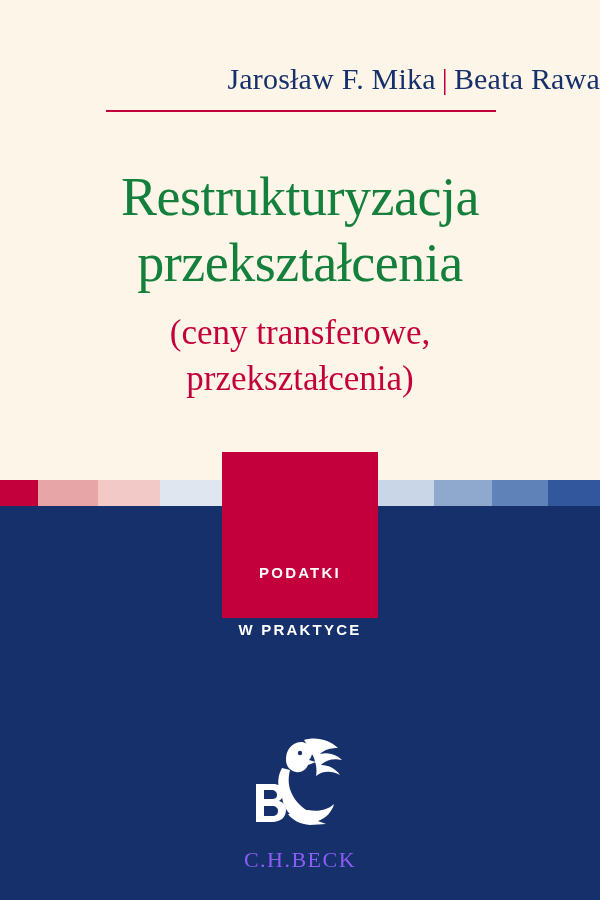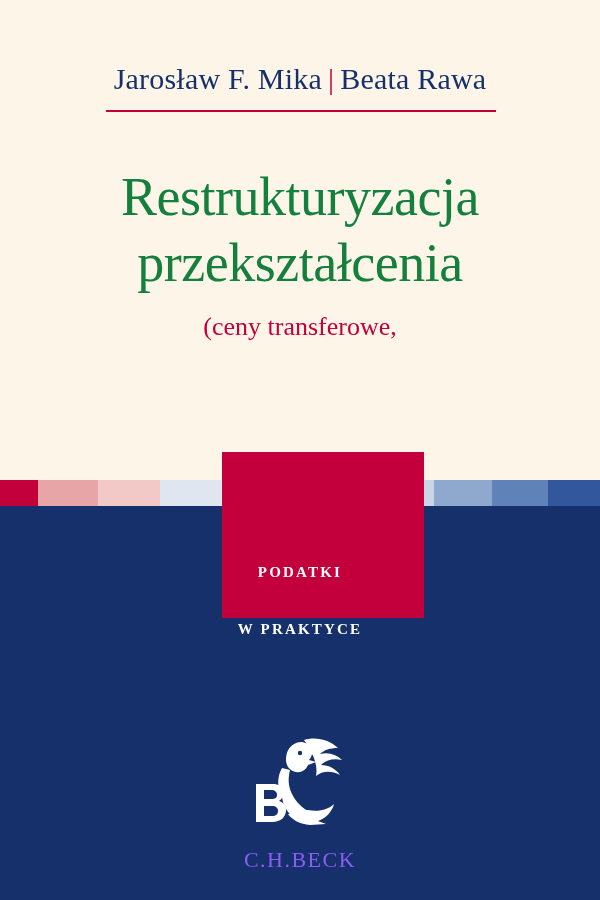--- a/index.html
+++ b/index.html
@@ -27,21 +27,21 @@
     top: 0;
     width: 600px;
     height: 480px;
     background: #fdf6e8;
   }
   .authors {
     position: absolute;
     left: 0;
     top: 62px;
     width: 600px;
-    text-align: center;
+    text-align: right;
     font-size: 30px;
     color: #16306b;
     letter-spacing: 0.2px;
     white-space: nowrap;
   }
   .authors .sep {
     color: #c4003c;
     padding: 0 6px;
   }
   .author-rule {
@@ -63,21 +63,21 @@
     line-height: 1.22;
     letter-spacing: -0.5px;
   }
   .subtitle {
     position: absolute;
     left: 0;
     top: 310px;
     width: 600px;
     text-align: center;
     color: #c4003c;
-    font-size: 26px;
+    font-size: 35px;
     line-height: 1.32;
   }
 
   
   .stripe-band {
     position: absolute;
     left: 0;
     top: 480px;
     width: 600px;
     height: 26px;
@@ -100,22 +100,21 @@
   
   .badge {
     position: absolute;
     left: 222px;
     top: 452px;
     width: 156px;
     height: 166px;
     background: #c4003c;
     color: #ffffff;
     text-align: center;
-    font-family: Liberation Serif, serif;
-    padding-left: 46px;
+    font-family: Liberation Sans, sans-serif;
   }
   .badge .line1 {
     position: absolute;
     left: 0;
     top: 112px;
     width: 156px;
     font-size: 15px;
     font-weight: bold;
     letter-spacing: 2.2px;
   }
@@ -165,20 +164,21 @@
 
     <div class="author-rule"></div>
 
     <div class="title">
       <div>Restrukturyzacja</div>
       <div>przekształcenia</div>
     </div>
 
     <div class="subtitle">
       <div>(ceny transferowe,</div>
+      <div>przekształcenia)</div>
     </div>
 
   </div>
 
   <div class="stripe-band">
       <div style="background: rgb(196, 0, 60); width: 38px;"></div>
       <div style="background: rgb(232, 165, 168); width: 60px;"></div>
       <div style="background: rgb(242, 201, 199); width: 62px;"></div>
       <div style="background: rgb(223, 230, 240); width: 62px;"></div>
       <div style="background: rgb(196, 0, 60); width: 156px;"></div>

